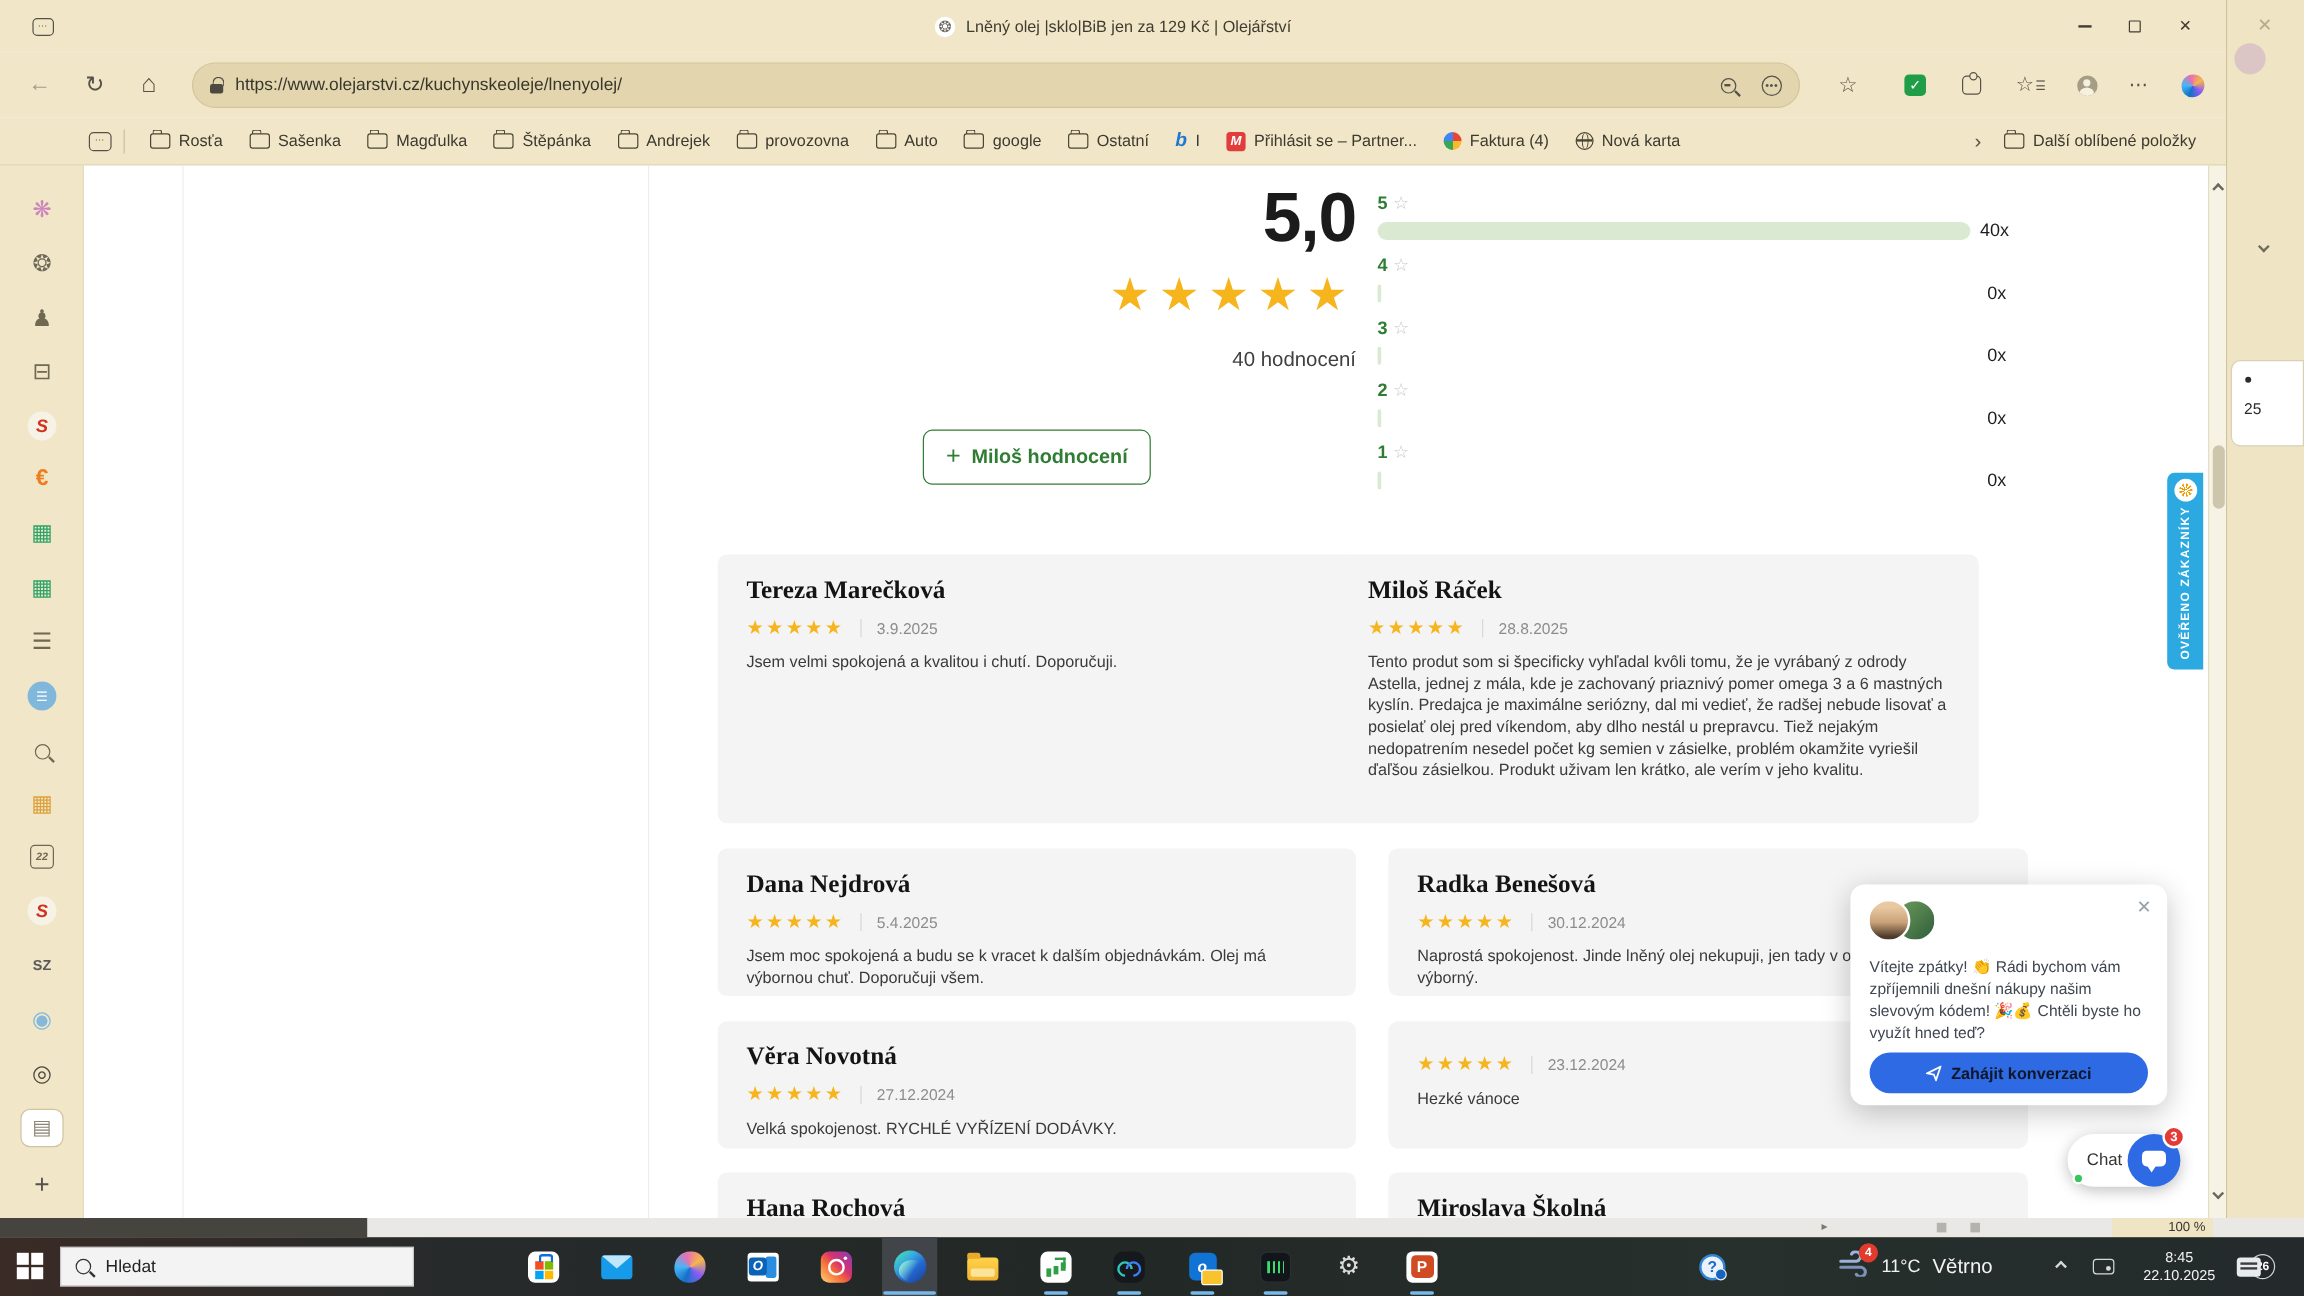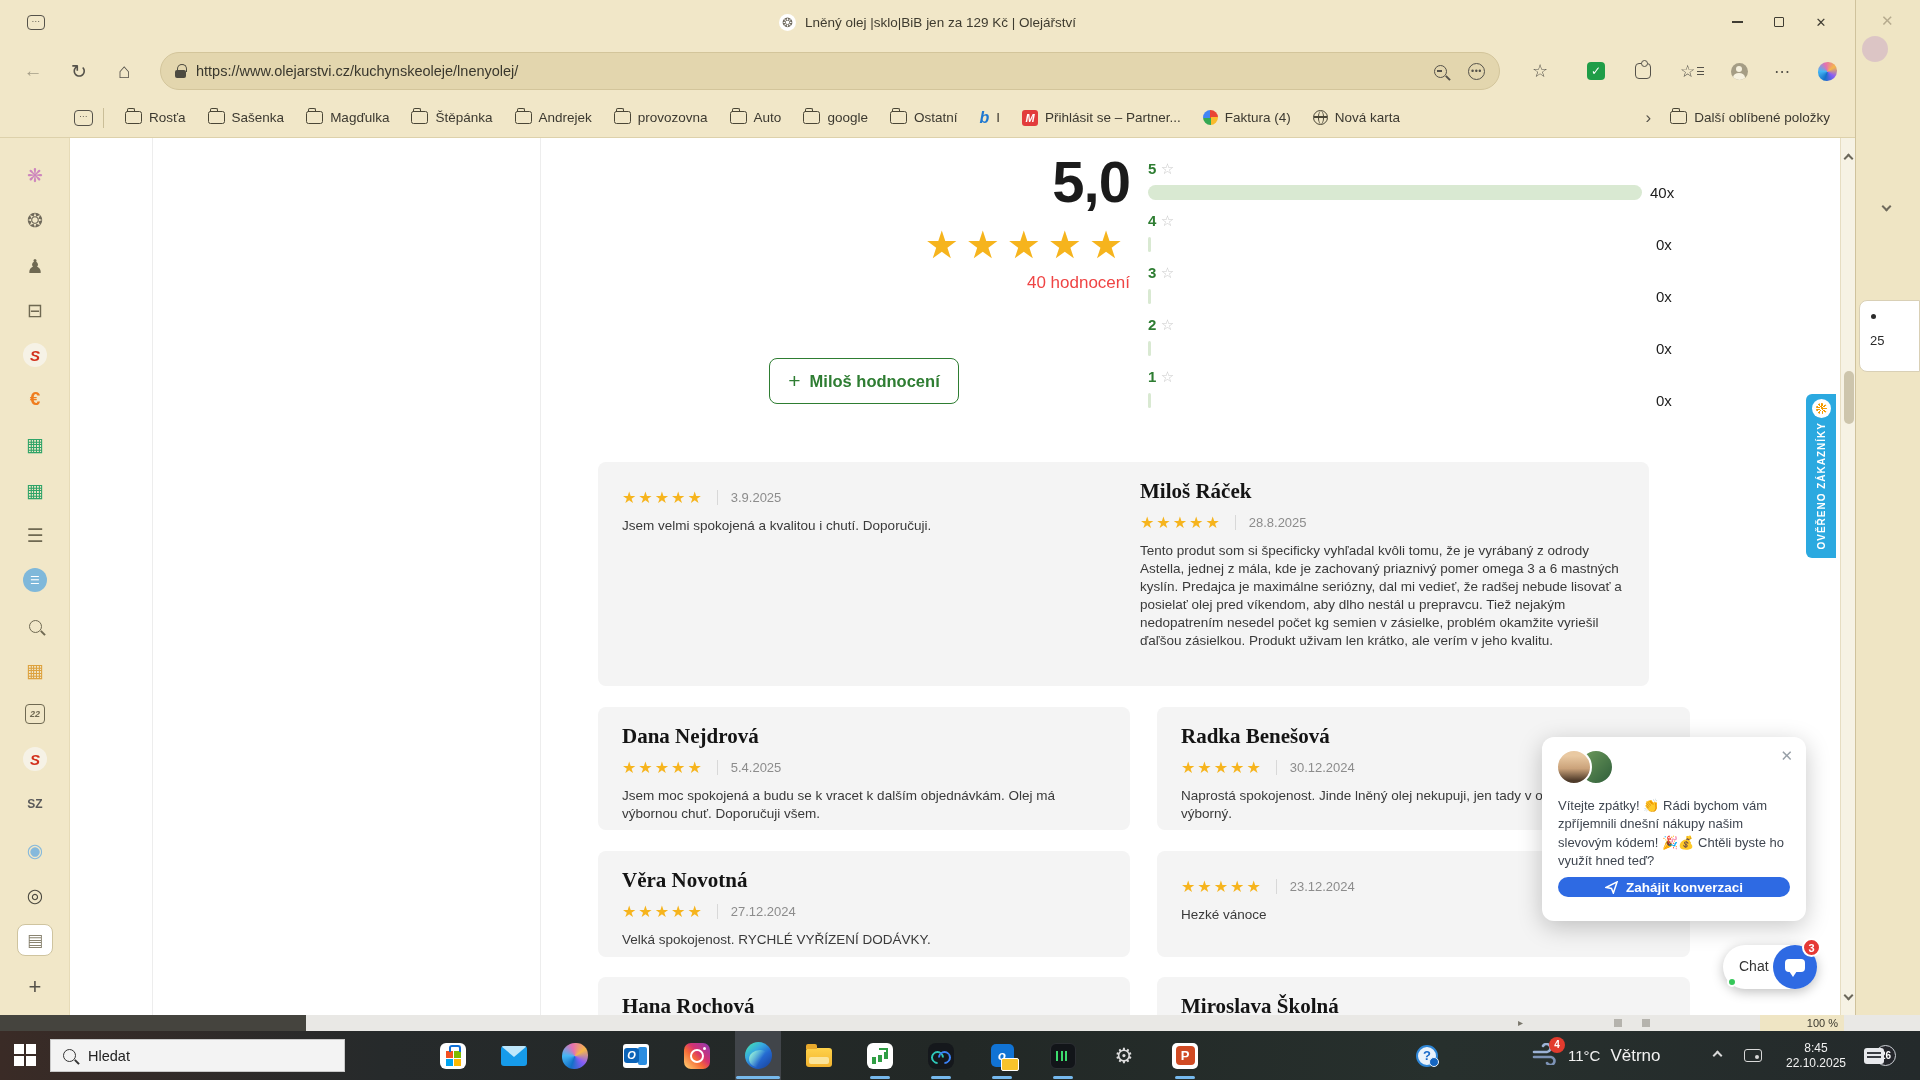--- a/index.html
+++ b/index.html
@@ -75,21 +75,21 @@
   .rmeta{display:flex;align-items:center;margin-top:9px}
   .ribbon{position:absolute;left:1736px;top:256px;width:30px;height:164px;background:#2ba9e0;border-radius:6px 0 0 6px;display:flex;flex-direction:column;align-items:center;padding-top:5px;gap:4px}
   .ribbon .logo{width:19px;height:19px;border-radius:50%;background:#fff;display:grid;place-items:center}
   .ribbon .logo i{display:block;width:11px;height:11px;border-radius:50%;background:repeating-conic-gradient(#f59a00 0 20deg,#fff 20deg 40deg)}
   .ribbon .vtext{writing-mode:vertical-rl;transform:rotate(180deg);color:#fff;font-size:10px;font-weight:700;letter-spacing:1px;white-space:nowrap}
 
   
   .chatw{position:absolute;left:1472px;top:599px;width:264px;height:184px;background:#fff;border-radius:12px;box-shadow:0 6px 24px rgba(0,0,0,.22)}
   .cav{position:absolute;width:36px;height:36px;border-radius:50%;border:2px solid #fff}
   .chatmsg{position:absolute;left:16px;top:60px;width:232px;font-size:13px;line-height:1.42;color:#3f4650}
-  .chatbtn{position:absolute;left:16px;top:140px;width:232px;height:20px;border-radius:17px;background:#2e6ae3;color:#ffffff;font-size:13.5px;font-weight:700;display:flex;align-items:center;justify-content:center;gap:8px}
+  .chatbtn{position:absolute;left:16px;top:140px;width:232px;height:34px;border-radius:17px;background:#2e6ae3;color:#0f172a;font-size:13.5px;font-weight:700;display:flex;align-items:center;justify-content:center;gap:8px}
   .chatx{position:absolute;right:13px;top:10px;font-size:15px;color:#98a0a8}
   
   .fab{position:absolute;left:1653px;top:807px;width:94px;height:44px;background:#fff;border-radius:22px;box-shadow:0 3px 12px rgba(0,0,0,.25)}
   .fab .lbl{position:absolute;left:16px;top:13px;font-size:14px;color:#333}
   .fab .bub{position:absolute;right:0px;top:0px;width:44px;height:44px;border-radius:50%;background:#2e6ae3}
   .fab .bub::before{content:"";position:absolute;left:12px;top:14px;width:20px;height:13px;border-radius:4px;background:#fff}
   .fab .bub::after{content:"";position:absolute;left:16px;top:26px;border-left:4px solid transparent;border-right:4px solid transparent;border-top:6px solid #fff}
   .fab .badge{position:absolute;right:-4px;top:-7px;width:19px;height:19px;border-radius:50%;background:#e53935;border:2px solid #fff;color:#fff;font-size:11px;font-weight:700;display:grid;place-items:center}
   .fab .dot{position:absolute;left:4px;bottom:2px;width:10px;height:10px;border-radius:50%;background:#35c759;border:2px solid #fff}
 
@@ -320,21 +320,21 @@
       <span class="sic" style="top:835px;color:#55524a;font-size:22px">+</span>
     </div>
 
     <div class="page">
       <span class="vline" style="left:82px"></span>
       <span class="vline" style="left:470px"></span>
 
       <div class="a" style="left:528px;top:10px;width:532px;text-align:right">
         <div class="score">5,0</div>
         <div class="bigstars" style="margin-top:8px">★★★★★</div>
-        <div style="font-size:17px;color:#ef4444;margin-top:6px">40 hodnocení</div>
+        <div style="font-size:17px;color:#404040;margin-top:22px">40 hodnocení</div>
       </div>
       <div class="grnbtn" style="left:699px;top:220px;width:190px;height:46px">
         <span style="font-size:21px;font-weight:400">+</span>
         <span style="font-size:16.5px;font-weight:700">Miloš hodnocení</span>
       </div>
 
       <div>
         <div class="a" style="left:1078px;top:22px"><span class="dist-num">5</span> <span class="dist-star">☆</span></div>
         <div class="dist-bar" style="left:1078px;top:47px;width:494px"></div>
         <div class="dist-count" style="left:1580px;top:46px">40x</div>
@@ -350,20 +350,21 @@
         <div class="a" style="left:1078px;top:178px"><span class="dist-num">2</span> <span class="dist-star">☆</span></div>
         <div class="dist-bar" style="left:1078px;top:203px;width:3px"></div>
         <div class="dist-count" style="left:1586px;top:202px">0x</div>
 
         <div class="a" style="left:1078px;top:230px"><span class="dist-num">1</span> <span class="dist-star">☆</span></div>
         <div class="dist-bar" style="left:1078px;top:255px;width:3px"></div>
         <div class="dist-count" style="left:1586px;top:254px">0x</div>
       </div>
 
       <div class="card" style="left:528px;top:324px;width:532px;height:224px">
+        <div class="rname">Tereza Marečková</div>
         <div class="rmeta">
             <span class="rstars">★★★★★</span>
             <span class="rdate">3.9.2025</span>
           </div>
         <div class="rtext">Jsem velmi spokojená a kvalitou i chutí. Doporučuji.</div>
       </div>
       <div class="card" style="left:1046px;top:324px;width:533px;height:224px">
         <div class="rname">Miloš Ráček</div>
         <div class="rmeta">
             <span class="rstars">★★★★★</span>

